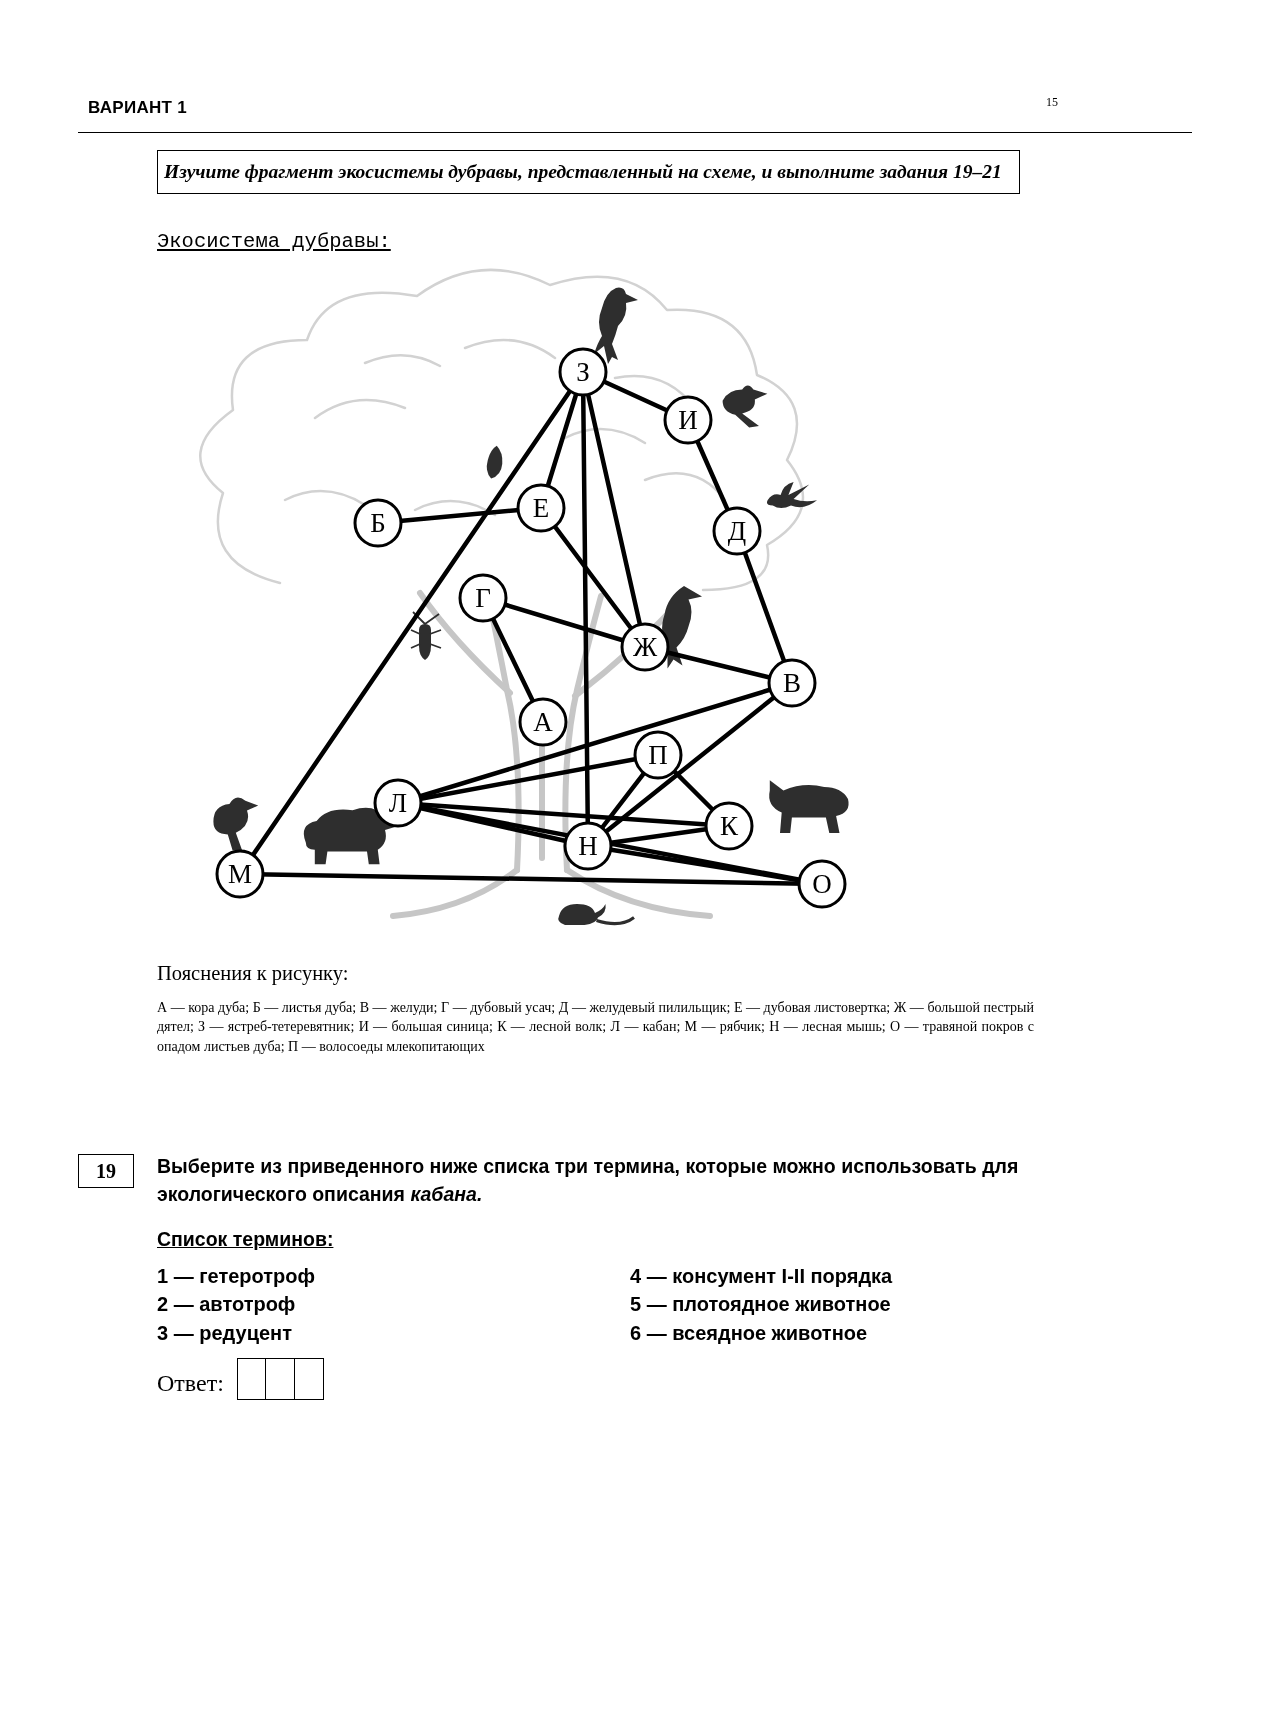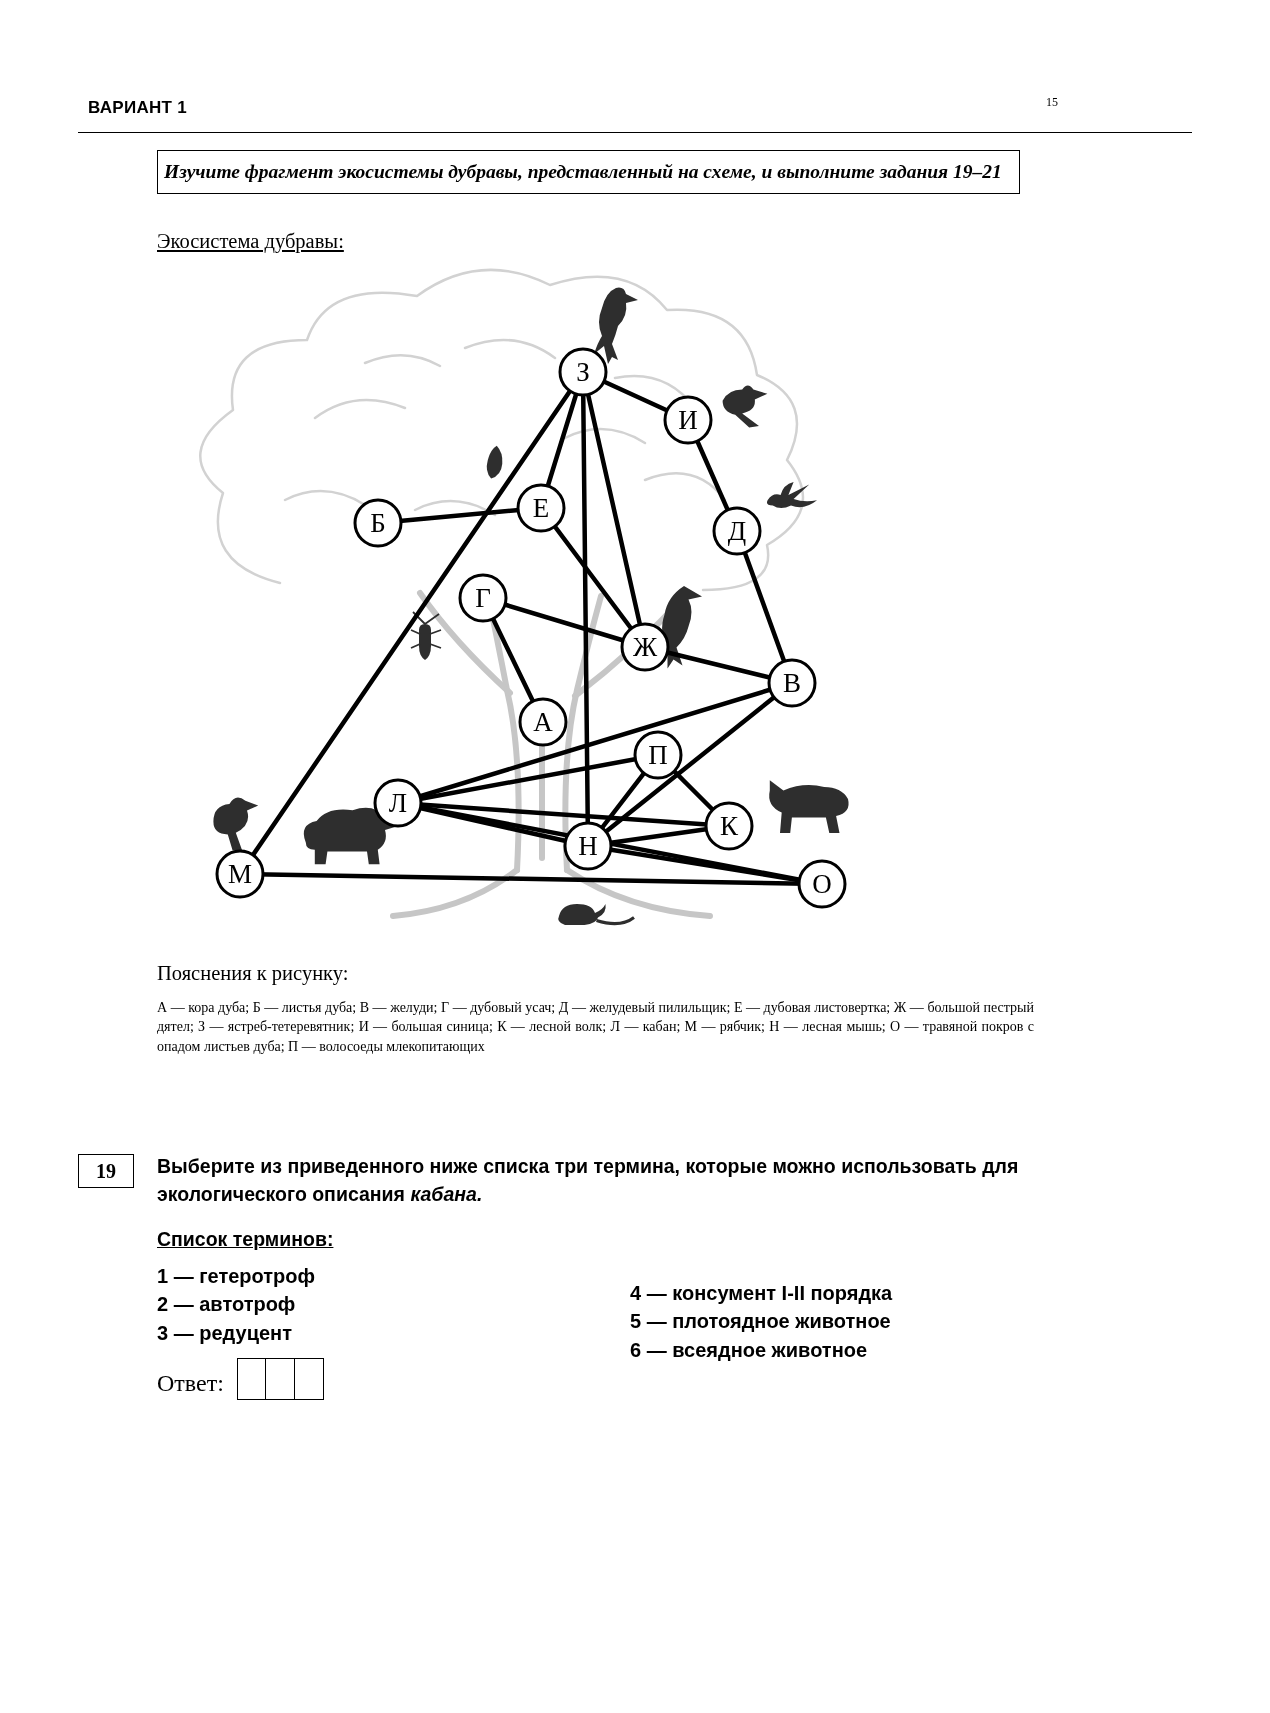--- a/index.html
+++ b/index.html
@@ -8,40 +8,40 @@
 
   .variant-label{position:absolute;left:80px;top:98px;
         font-family:"Liberation Sans",sans-serif;font-weight:bold;font-size:17px;letter-spacing:.3px;margin-left:8px;}
   .page-number{position:absolute;left:1004px;top:95px;font-size:12px;margin-left:42px;}
   .header-rule{position:absolute;left:78px;top:132px;width:1114px;border-top:1.6px solid #000;}
 
   .instruction-box{position:absolute;left:157px;top:150px;width:849px;
         border:1.6px solid #000;padding:8px 6px;
         font-style:italic;font-weight:bold;font-size:19.5px;line-height:1.35;}
 
-  .diagram-title{position:absolute;left:157px;top:230px;font-size:20.5px;text-decoration:underline;}
+  .diagram-title{position:absolute;left:157px;top:230px;font-size:20.5px;text-decoration:underline;font-family:Liberation Mono, monospace;}
   .diagram-wrap{position:absolute;left:165px;top:258px;width:900px;height:692px;}
 
   .legend-title{position:absolute;left:157px;top:962px;font-size:20.5px;}
   .legend-text{position:absolute;left:157px;top:998px;width:877px;
         font-size:14px;line-height:1.38;text-align:justify;}
 
   .q-number{position:absolute;left:78px;top:1154px;width:54px;height:32px;
         border:1.6px solid #000;display:flex;align-items:center;justify-content:center;
         font-weight:bold;font-size:20px;}
   .q-text{position:absolute;left:157px;top:1152px;width:880px;
         font-family:"Liberation Sans",sans-serif;font-weight:bold;font-size:19.5px;line-height:1.45;}
   .q-emph{font-style:italic;}
 
   .terms-title{position:absolute;left:157px;top:1228px;
         font-family:"Liberation Sans",sans-serif;font-weight:bold;font-size:19.5px;text-decoration:underline;}
   .terms-col{position:absolute;top:1262px;
         font-family:"Liberation Sans",sans-serif;font-weight:bold;font-size:20px;line-height:1.42;}
   .terms-col.left{left:157px;}
-  .terms-col.right{left:630px;margin-top:17px;}
+  .terms-col.right{left:630px;}
   .terms-col div{white-space:nowrap;}
 
   .answer-label{position:absolute;left:157px;top:1370px;font-size:24px;}
   .answer-boxes{position:absolute;left:237px;top:1358px;display:flex;}
   .answer-cell{width:28px;height:40px;border:1.6px solid #000;margin-left:-1.6px;background:#fff;}
   .answer-cell:first-child{margin-left:0;}
 </style>
 </head>
 <body>
 

